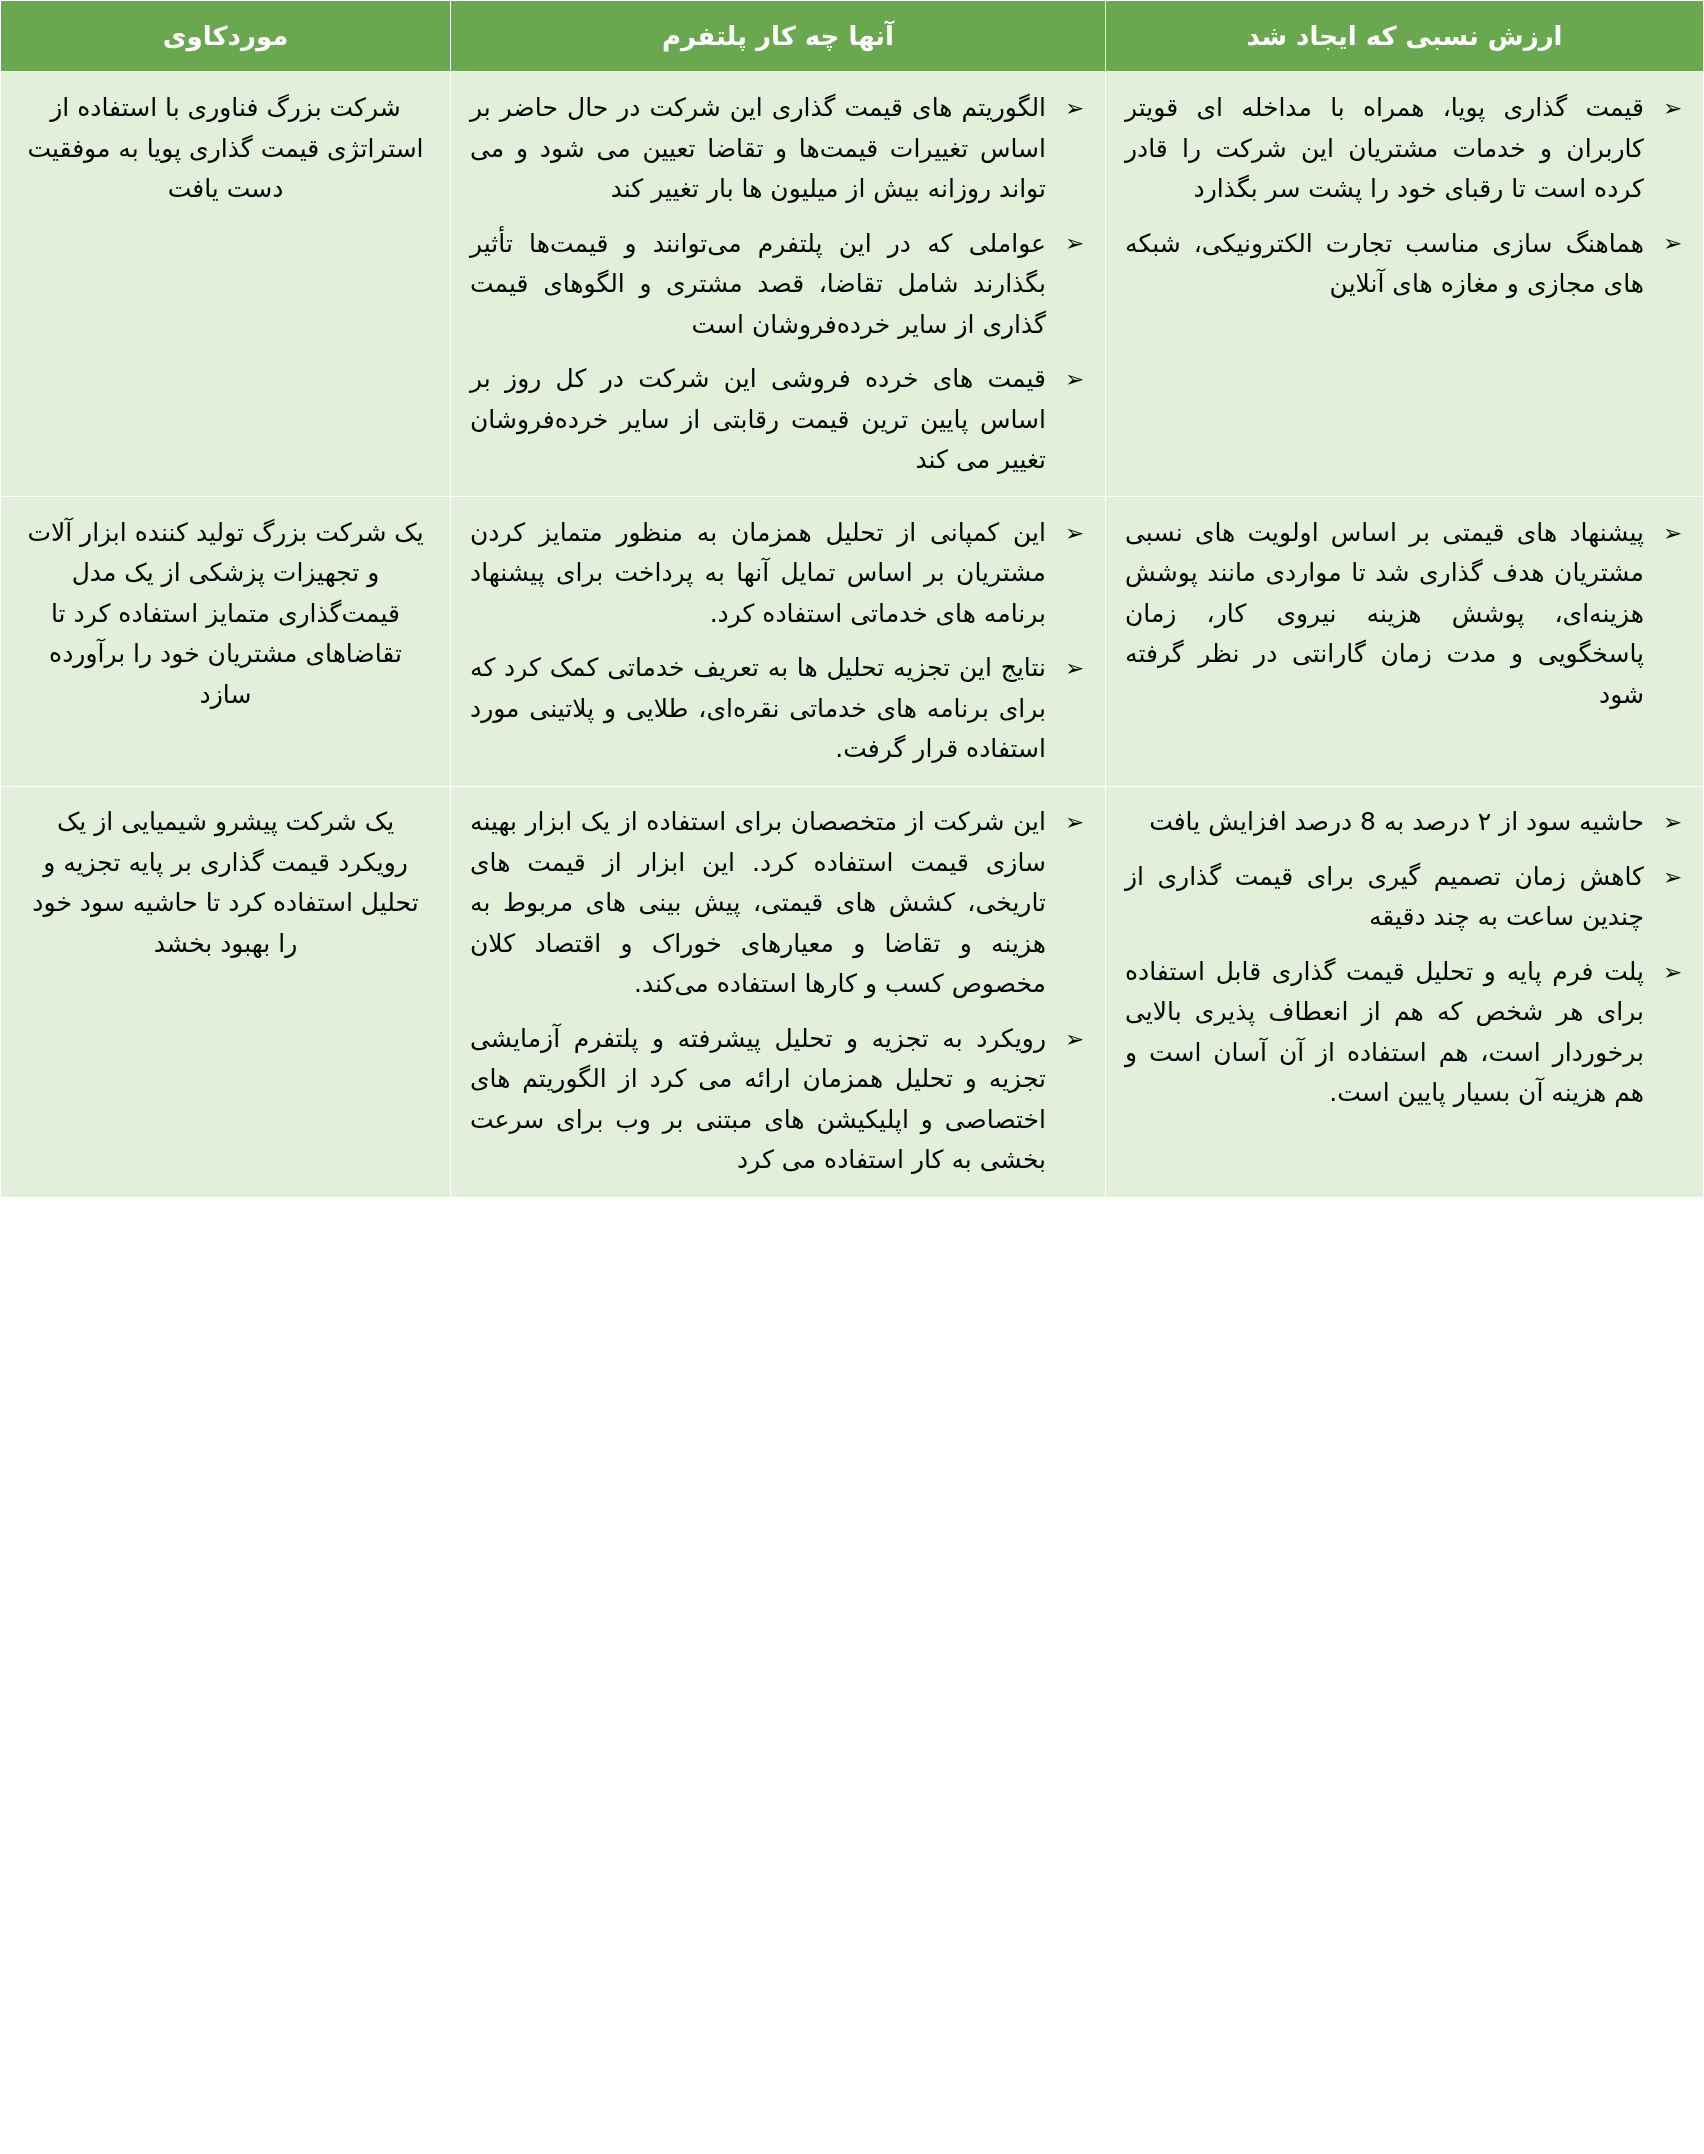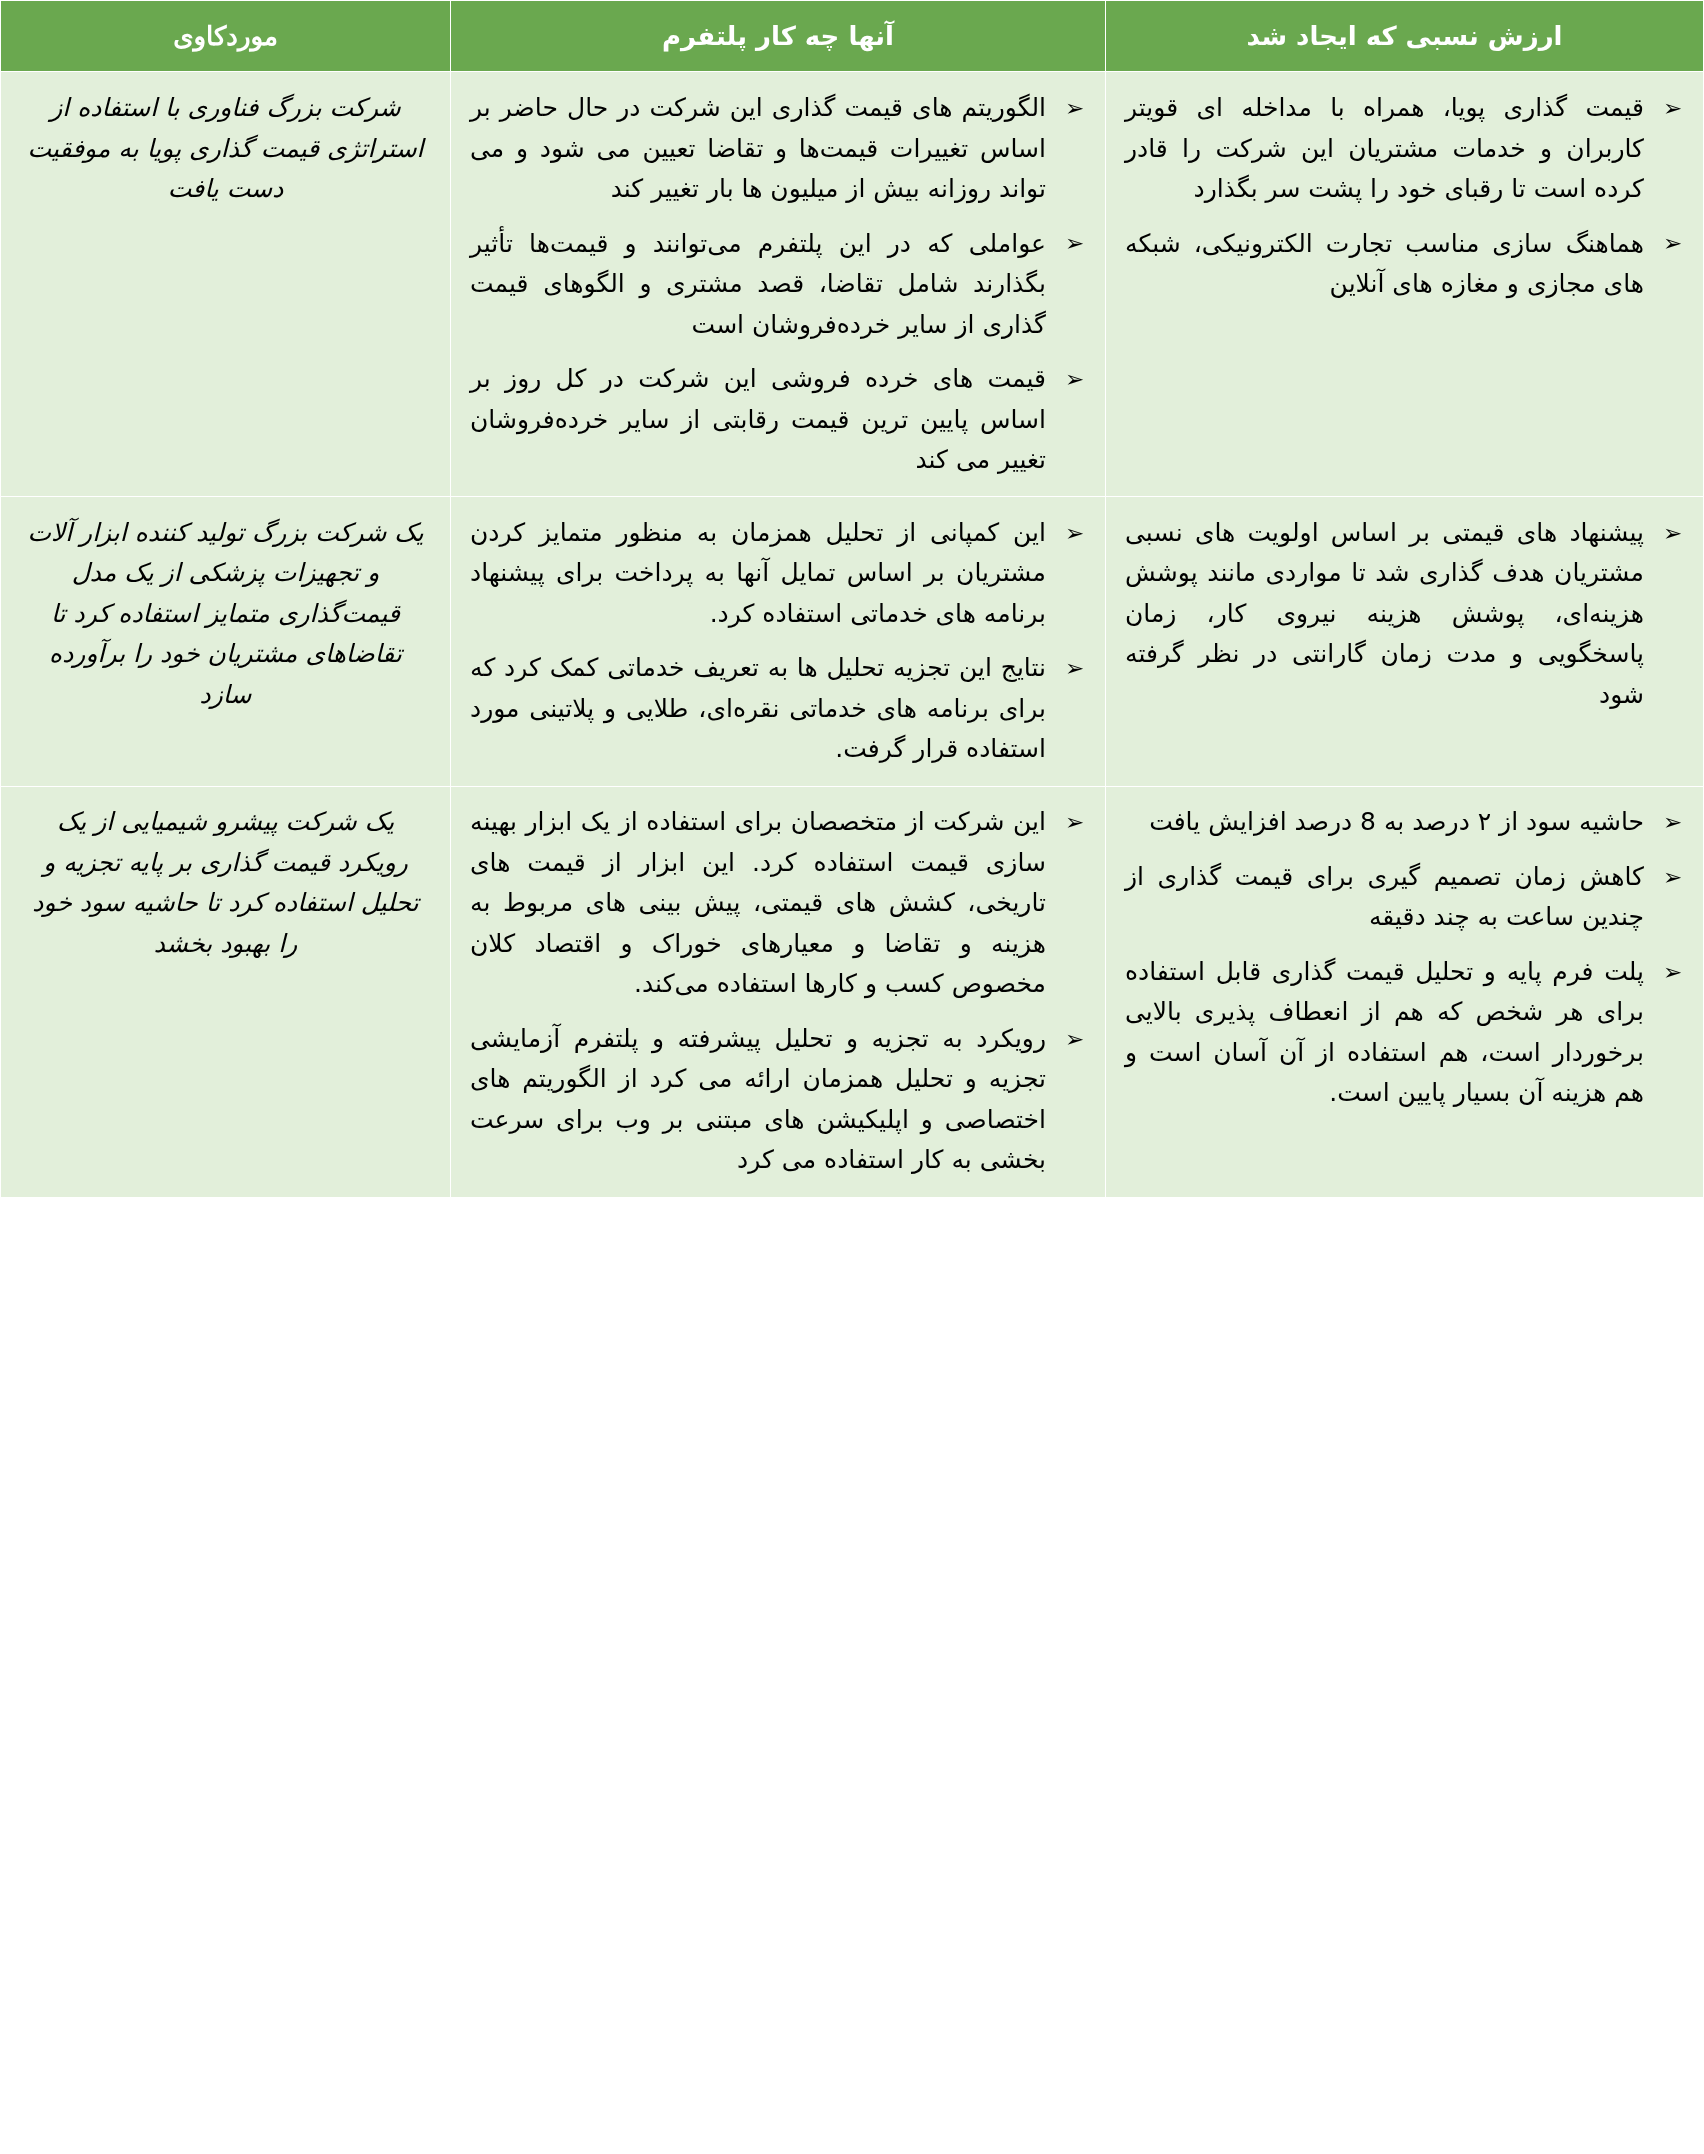--- a/index.html
+++ b/index.html
@@ -31,33 +31,32 @@
     background: #6aa84f;
     color: #ffffff;
     font-size: 26px;
     font-weight: bold;
     text-align: center;
     vertical-align: middle;
     padding-top: 26px;
     padding-bottom: 26px;
     line-height: 1.5;
   }
-  th.col-case { width: 411px; font-family: Liberation Serif, serif; }
+  th.col-case { width: 411px; }
   th.col-what { width: 616px; }
   th.col-value { width: 559px; }
 
   tbody td {
     background: #e2efda;
     font-size: 25px;
     line-height: 1.62;
     color: #000000;
   }
   tbody td.case-cell {
     text-align: center;
-    font-style: italic;
   }
   .bullet-list {
     margin: 0;
     padding: 0;
     list-style: none;
   }
   .bullet-list li {
     position: relative;
     padding-right: 40px;
     margin-bottom: 14px;

